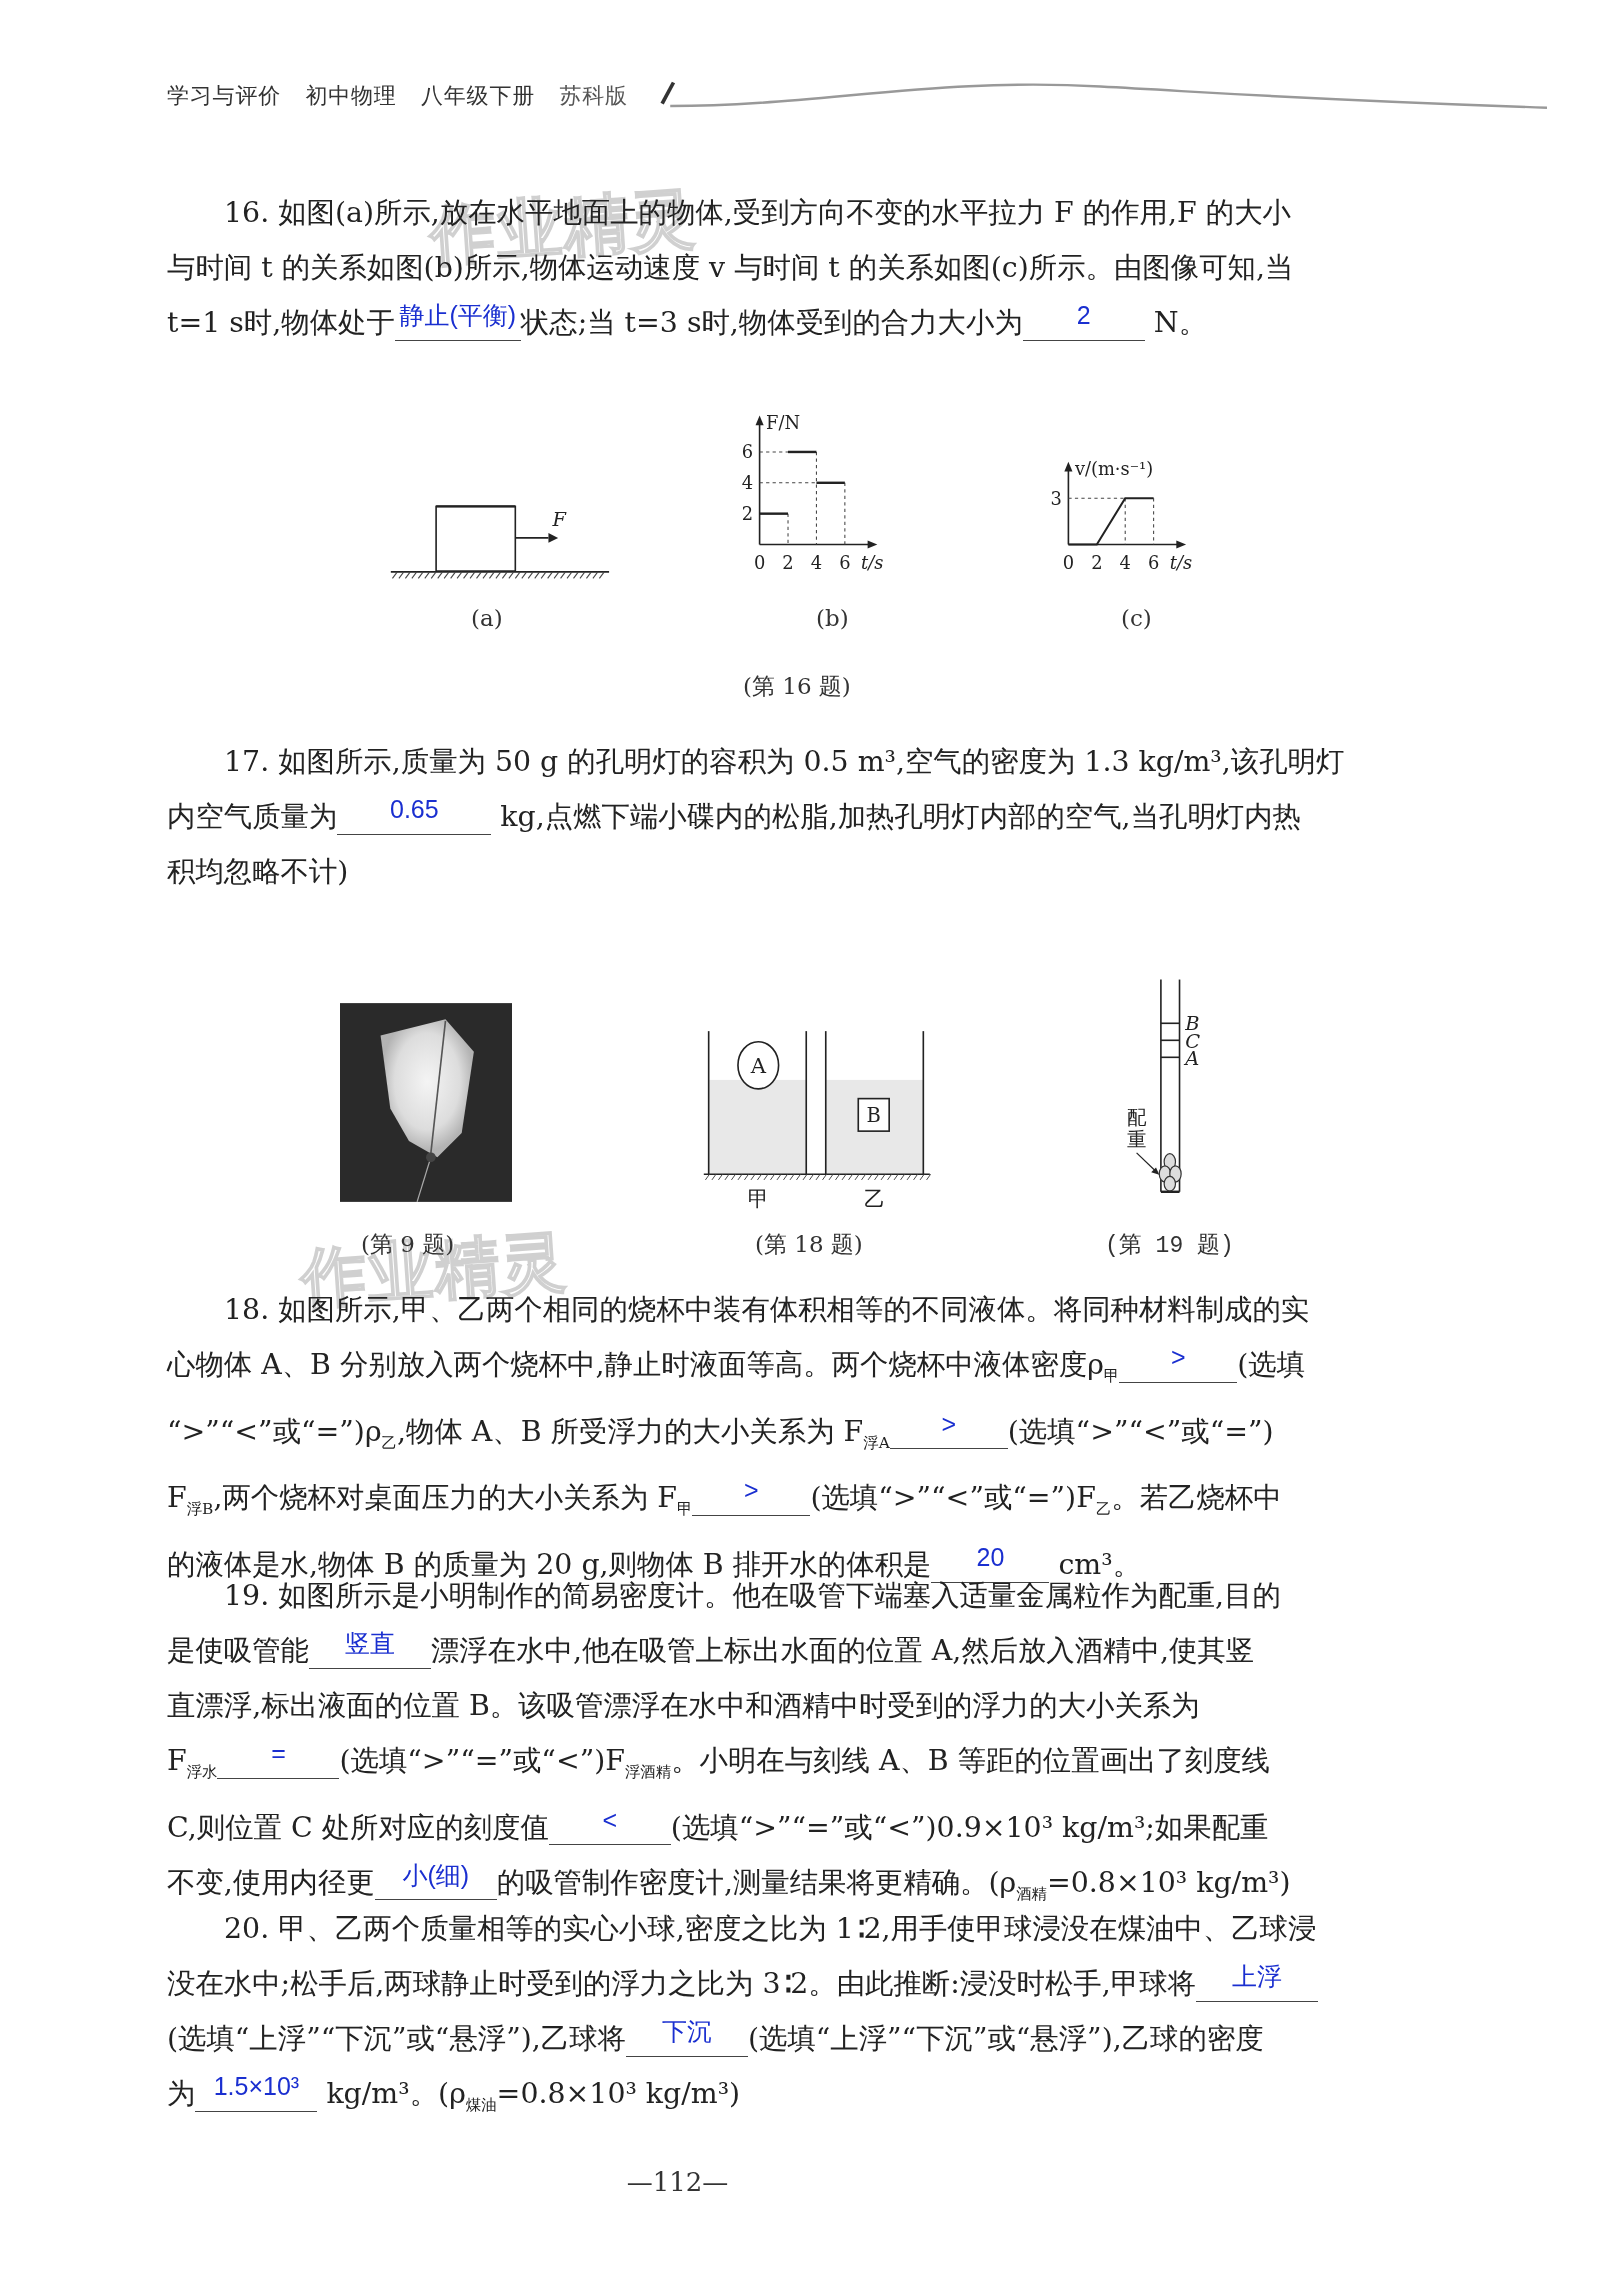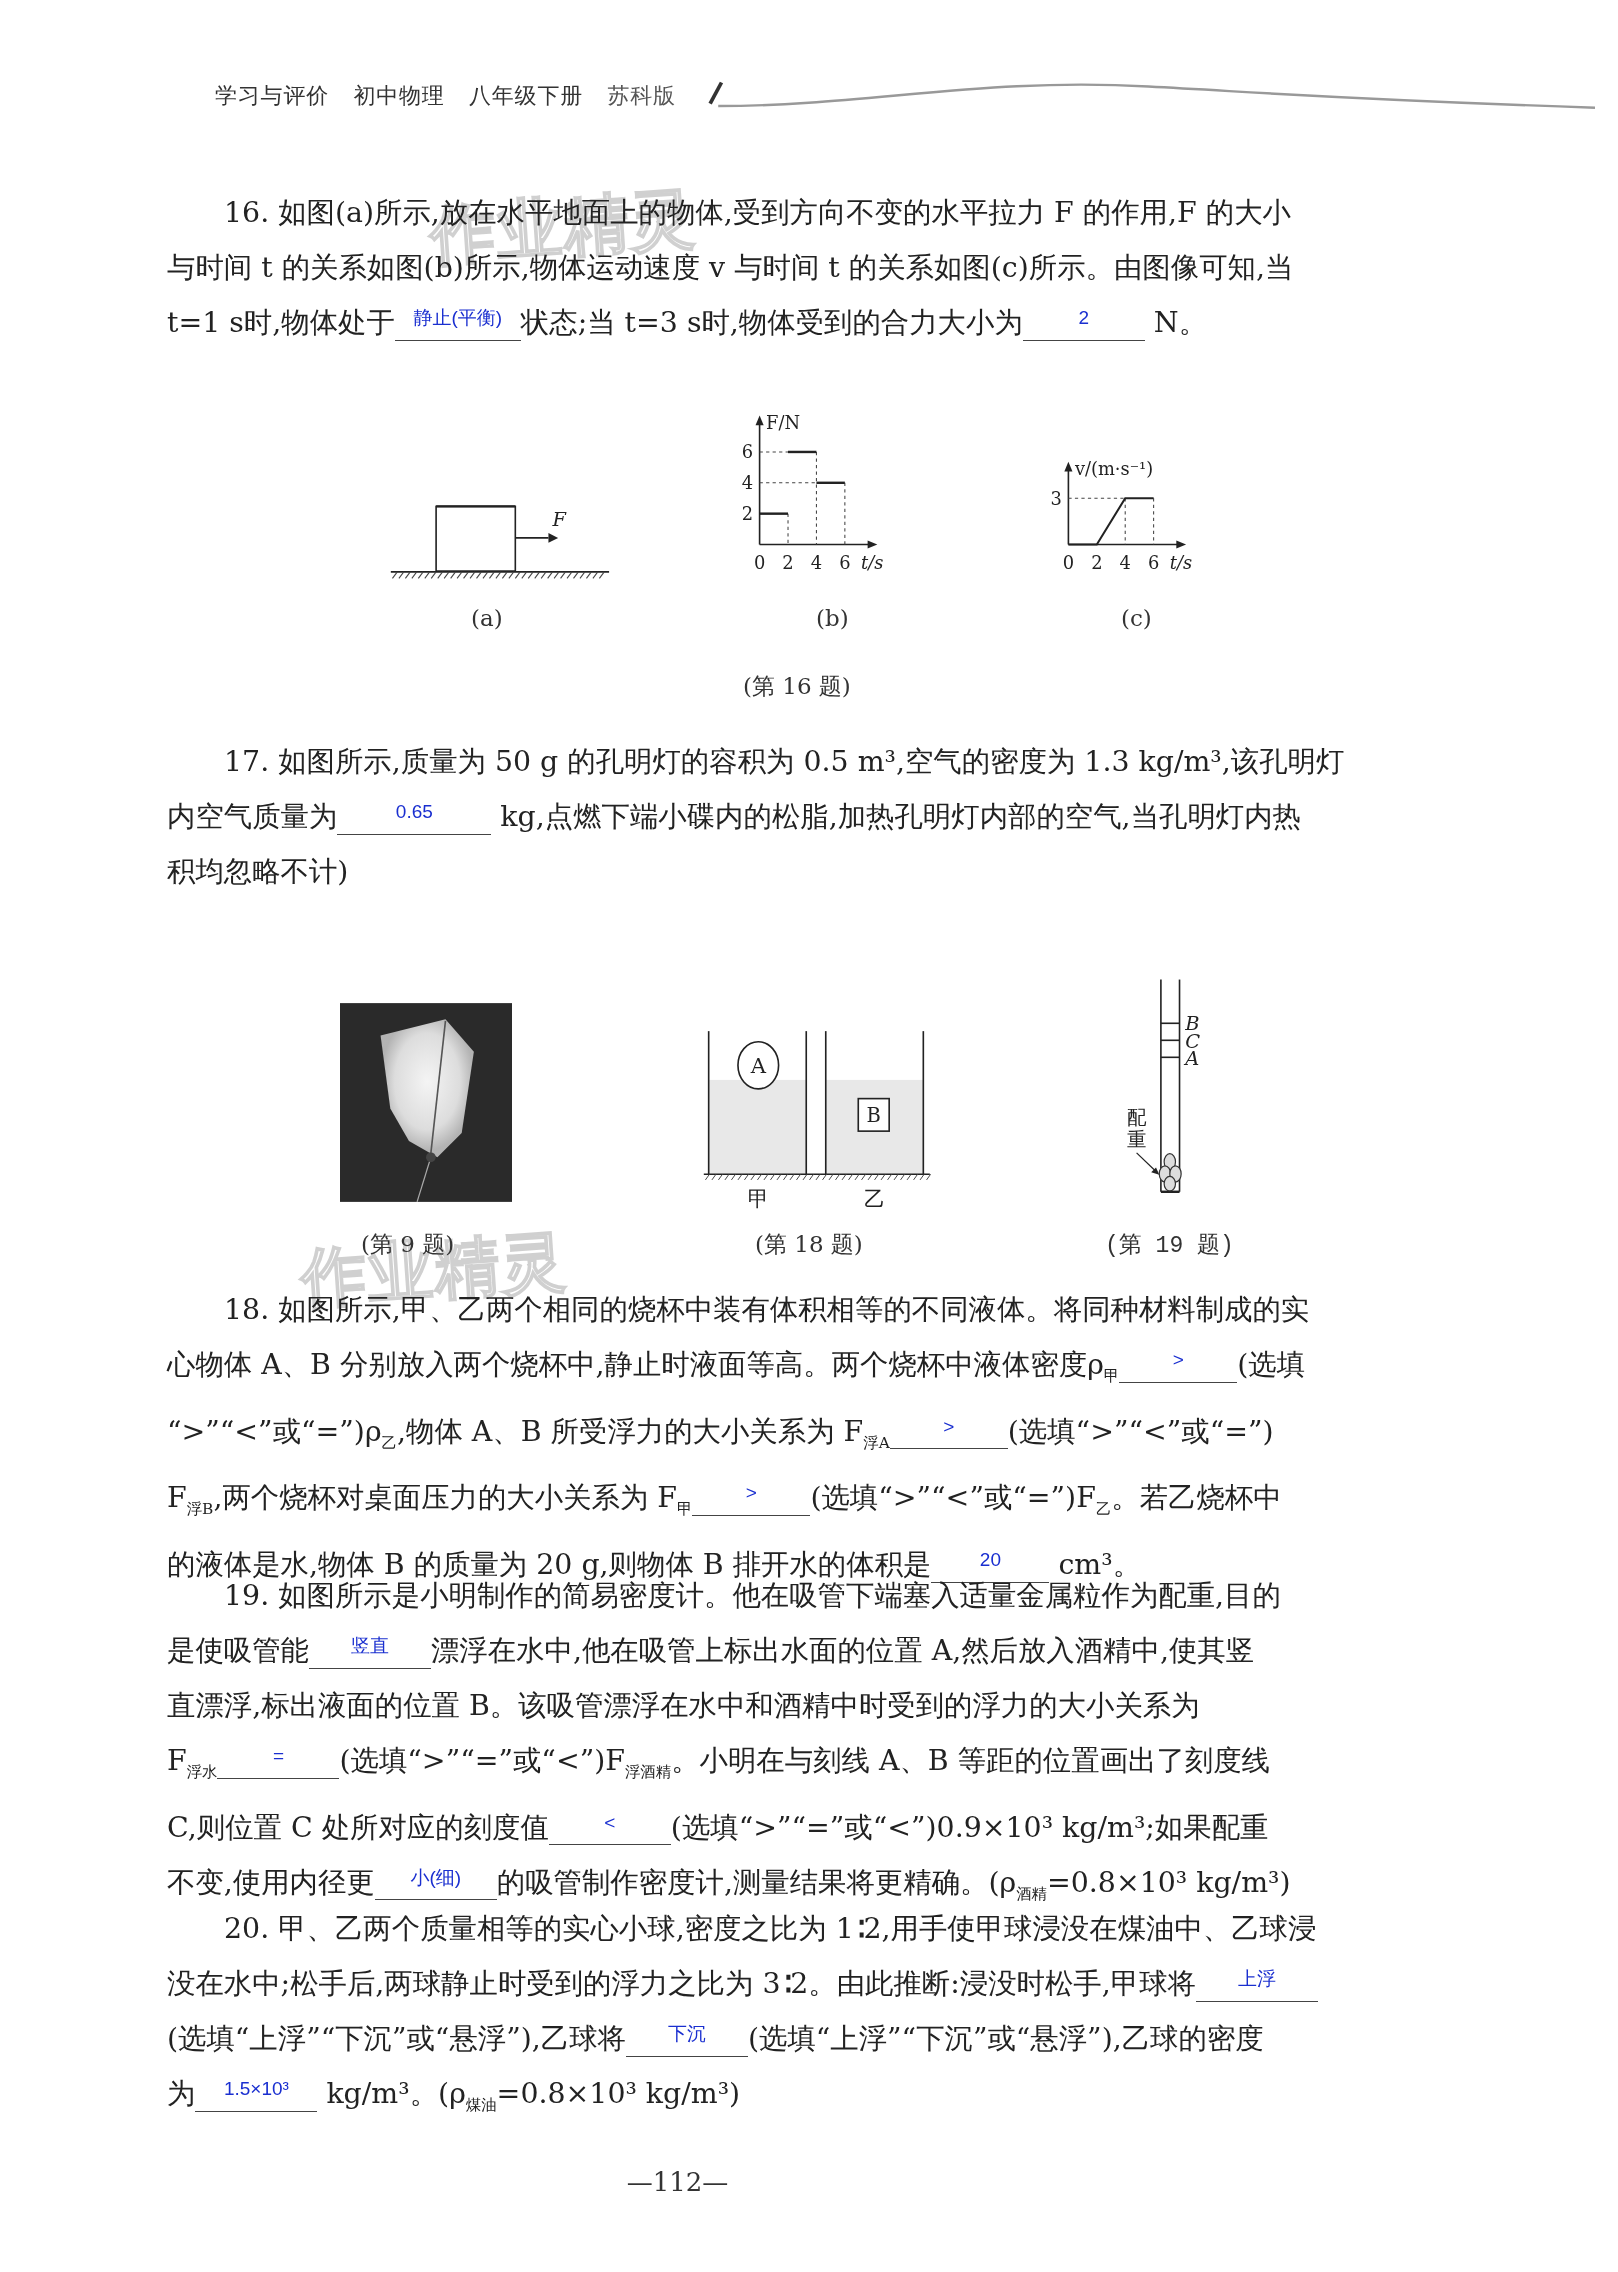--- a/index.html
+++ b/index.html
@@ -1,27 +1,27 @@
 <!DOCTYPE html>
 <html style="font-size:13px"><head>
 <meta charset="utf-8">
 <style>
   html, body { margin:0; padding:0; background:#ffffff; }
   body { width:1619px; height:2273px; position:relative; overflow:hidden;
          font-family:"DejaVu Serif","Liberation Serif",serif; color:#222; }
   .header { position:absolute; left:167px; top:81px; font-family:"DejaVu Sans","Liberation Sans",sans-serif;
-            font-size:22px; color:#333; letter-spacing:0.8px; display:flex; align-items:center; gap:24.4px;margin-left:48px; }
+            font-size:22px; color:#333; letter-spacing:0.8px; display:flex; align-items:center; gap:24.4px; }
   .header .ed { color:#555; }
   .header svg { position:absolute; left:487px; top:-6.5px; }
   .q { position:absolute; left:167px; width:1300px; font-size:28.4px; line-height:55px; }
   .q p { margin:0; }
   .indent { padding-left:57px; }
   .blank { display:inline-block; border-bottom:1.6px solid #444; text-align:center; position:relative;
            height:32.5px; vertical-align:baseline; line-height:32.5px; }
-  .ans { color:#1a2fd0; font-family:"Liberation Sans","DejaVu Sans",sans-serif; font-size:19px;
+  .ans { color:#1a2fd0; font-family:"Liberation Sans","DejaVu Sans",sans-serif; font-size:25px;
          position:relative; top:-8.1px; }
   sub { font-size:15.4px; }
   .cap { position:absolute; font-size:23px; color:#333; text-align:center; }
   .fig { position:absolute; }
   .watermark { position:absolute; font-family:"DejaVu Sans",sans-serif; font-size:65px; font-weight:bold;
                color:transparent; -webkit-text-stroke:1.6px rgba(120,120,120,0.35); letter-spacing:1.6px; }
   .pagenum { position:absolute; left:0; width:1355px; top:2167px; text-align:center; font-size:26px; color:#333; }
 </style>
 </head>
 <body>

